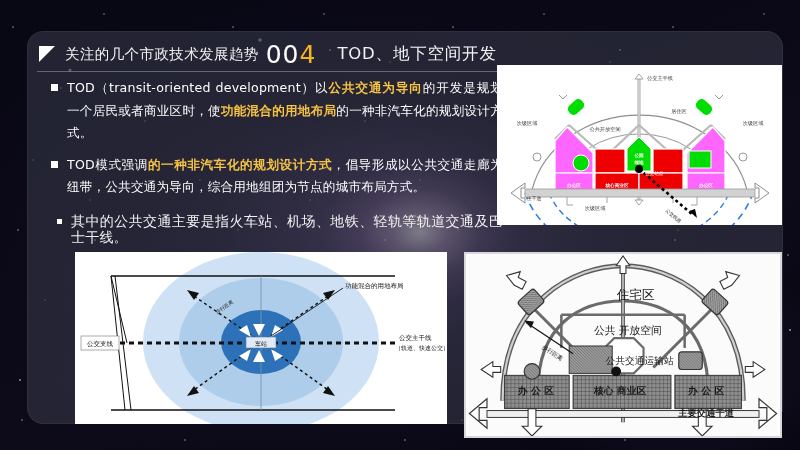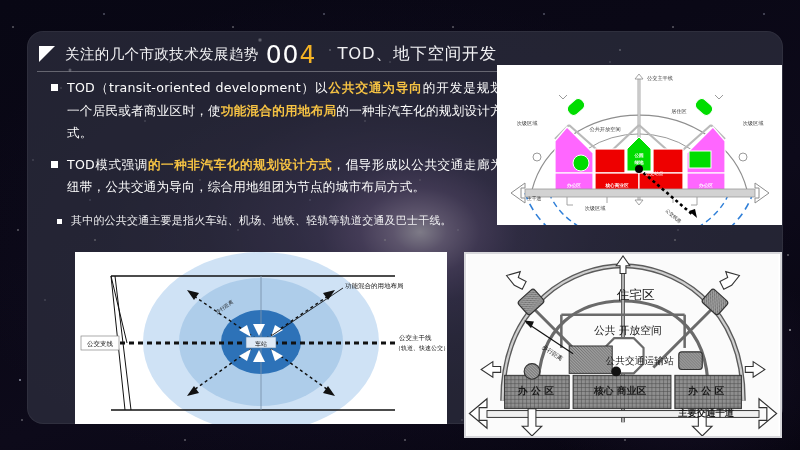--- a/index.html
+++ b/index.html
@@ -111,21 +111,21 @@
   .bullet-mark {
     width: 7px; height: 7px; background: #ffffff; flex: 0 0 auto;
     margin: 7px 9px 0 8px;
   }
   .bullet-text {
     color: #fdfdfd; font-size: 12.6px; line-height: 22.5px;
     letter-spacing: .2px; text-align: justify;
   }
   .hl { color: #f5c243; font-weight: bold; }
   .bullet-small .bullet-mark { width: 5px; height: 5px; margin-top: 6px; margin-left: 14px; }
-  .bullet-small .bullet-text { font-size: 11px; line-height: 16px; color: #f0f0f2; }
+  .bullet-small .bullet-text { font-size: 14px; line-height: 16px; color: #f0f0f2; }
 
   
   .figure { position: absolute; background: #ffffff; overflow: hidden; }
   #fig-tr { left: 497px; top: 65px; width: 285px; height: 160px; }
   #fig-bl { left: 75px; top: 252px; width: 372px; height: 172px; }
   #fig-br { left: 464px; top: 252px; width: 318px; height: 186px;
             border: 2px solid #d8d8dc; }
   .fig-svg { display: block; width: 100%; height: 100%; }
   .cn { font-family: "DejaVu Sans", "Liberation Sans", sans-serif; }
 </style>

